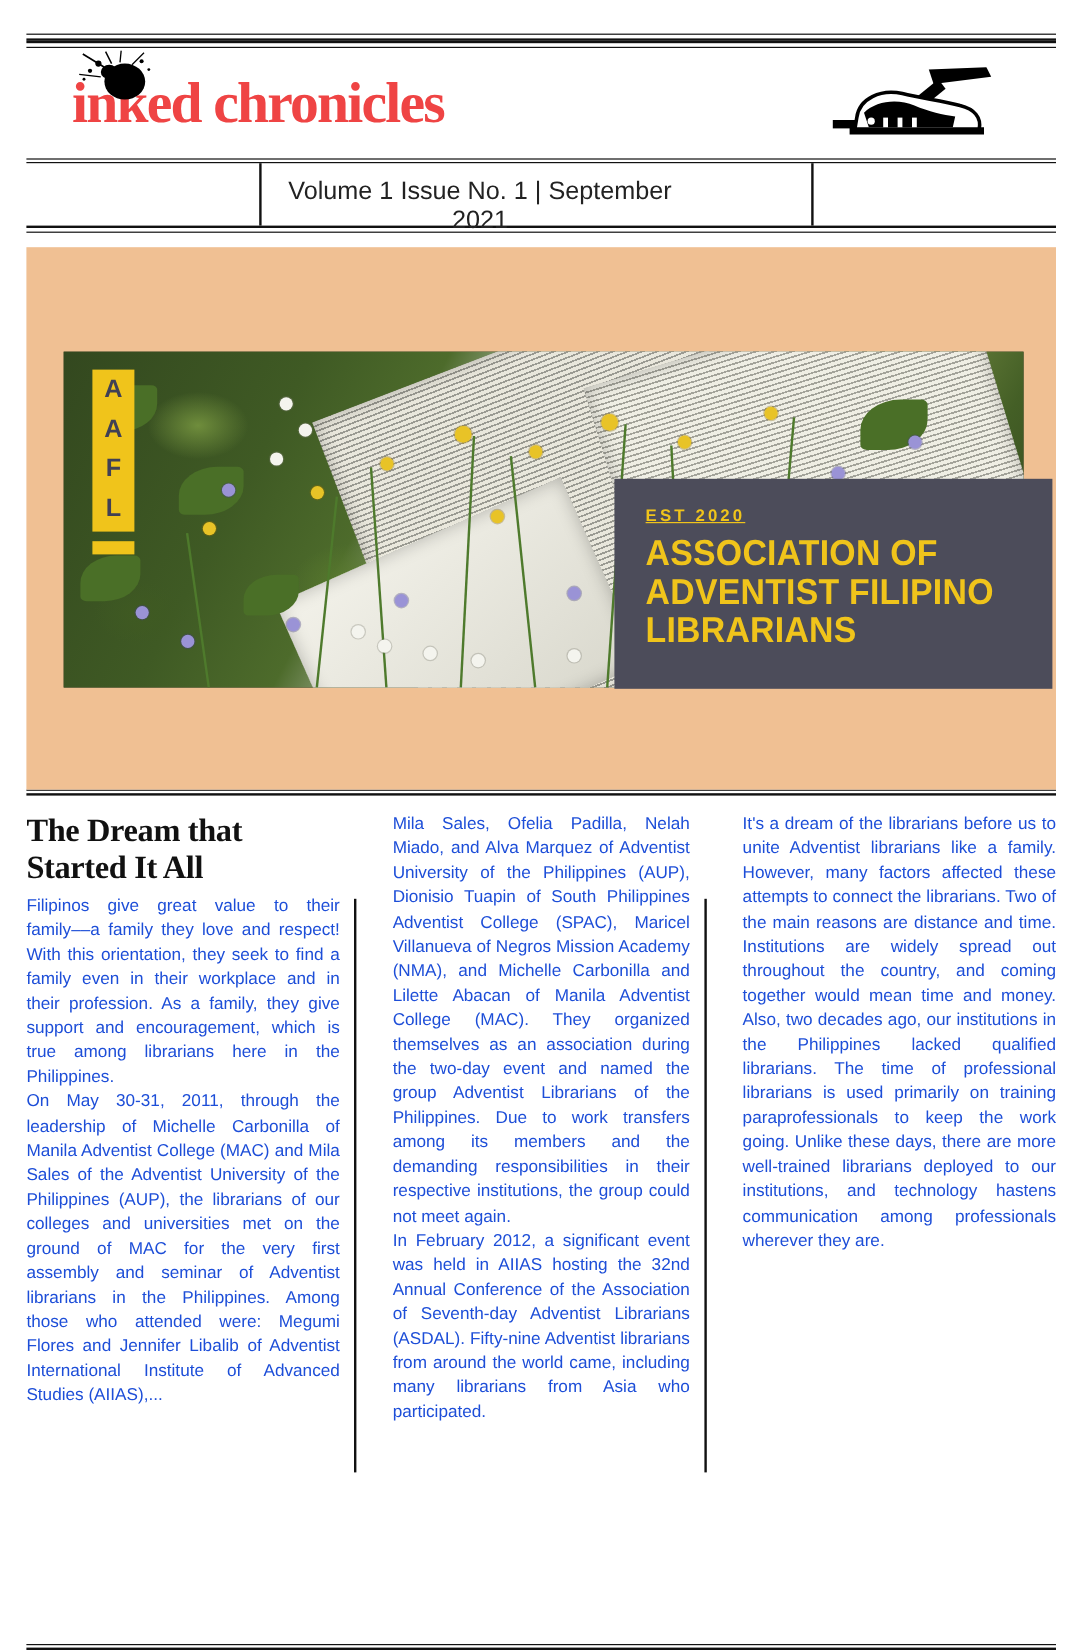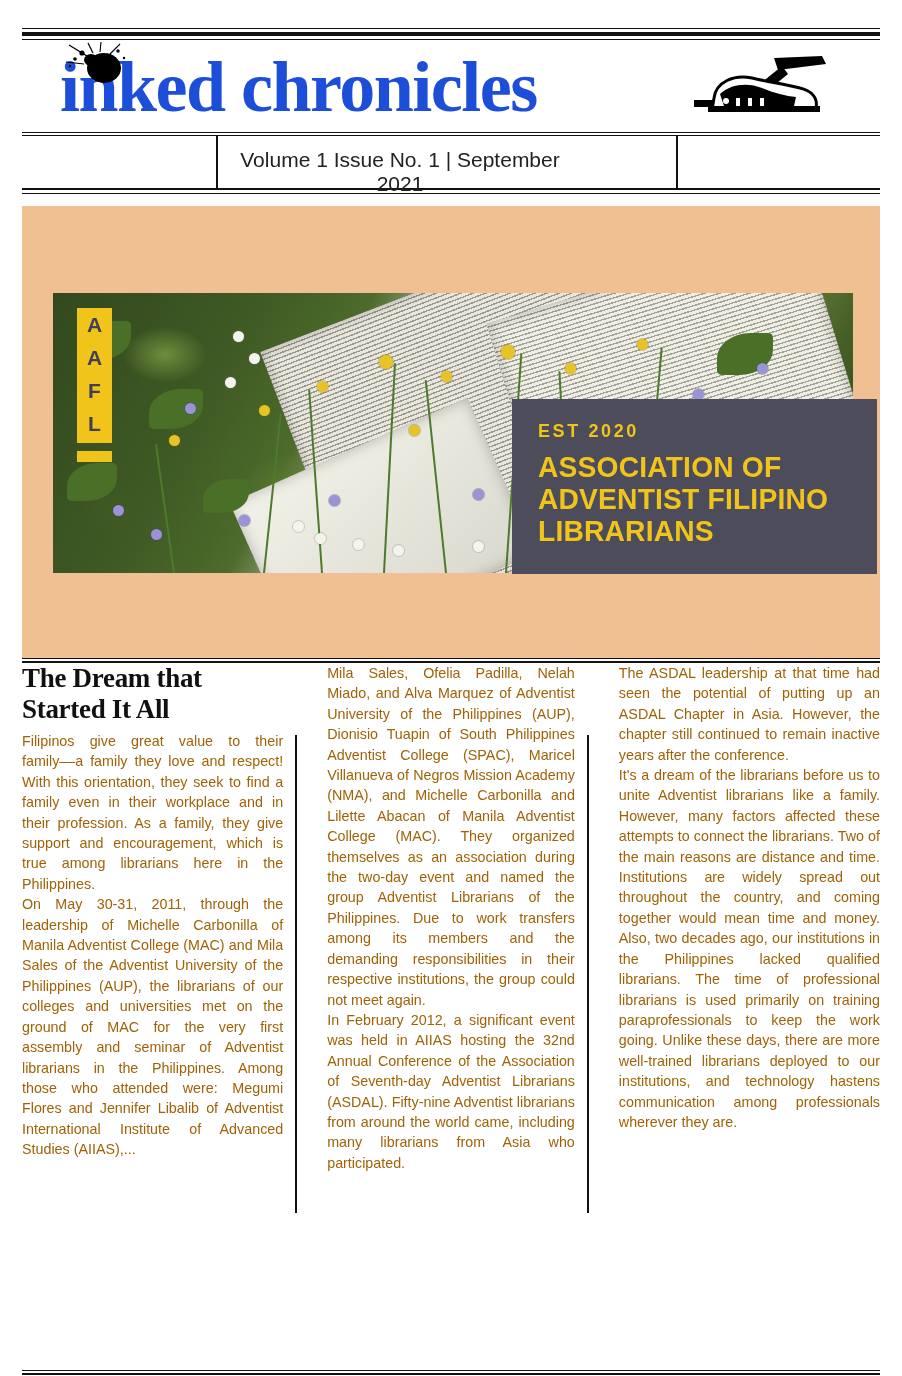--- a/index.html
+++ b/index.html
@@ -49,23 +49,23 @@
   .masthead {
     position: relative;
     height: 92px;
   }
   .mast-title {
     position: absolute;
     left: 38px;
     top: 2px;
     font-family: "Liberation Serif", serif;
     font-weight: bold;
-    font-size: 72px;
+    font-size: 48px;
     letter-spacing: -1.5px;
-    color: #1d4ed8;
+    color: #ef4444;
     line-height: 90px;
     white-space: nowrap;
     transform: scaleX(1.0);
   }
   .mast-underscore {
     position: absolute;
     left: 672px;
     top: 60px;
     width: 52px;
     height: 7px;
@@ -210,24 +210,25 @@
     top: 193px;
     width: 365px;
     height: 175px;
     background: #4c4c5a;
     padding: 22px 26px 0 26px;
     box-sizing: border-box;
     z-index: 6;
   }
   .est {
     color: #f0c41b;
-    font-size: 18px;
+    font-size: 14px;
     letter-spacing: 2.6px;
     font-weight: bold;
     margin-bottom: 9px;
+    text-decoration: underline;
   }
   .panel-title {
     color: #f0c41b;
     font-size: 30px;
     line-height: 32px;
     font-weight: bold;
     letter-spacing: .2px;
     transform: scaleX(.94);
     transform-origin: left center;
   }
@@ -240,20 +241,21 @@
   }
   .rule-caption-bottom {
     border-top: 1px solid #111;
     border-bottom: 2px solid #111;
     height: 2px;
   }
 
   
   .article {
     display: flex;
+    margin-top: 14px;
     gap: 16px;
   }
   .col {
     width: 284px;
     position: relative;
     box-sizing: border-box;
   }
   .col.c1 { padding-right: 14px; }
   .col.c2 { padding: 0 14px; }
   .col.c3 { padding-left: 14px; }
@@ -272,21 +274,21 @@
     font-size: 27px;
     line-height: 31px;
     color: #111;
     margin: 0 0 6px 0;
     letter-spacing: -.3px;
   }
   .body-p {
     font-size: 14.3px;
     line-height: 20.4px;
     text-align: justify;
-    color: #a16207;
+    color: #1d4ed8;
     margin: 0;
   }
 
   
   .footer {
     position: absolute;
     left: 22px;
     right: 22px;
     bottom: 14px;
   }
@@ -436,21 +438,20 @@
       <div class="vdiv d1"></div>
     </div>
 
     <div class="col c2">
       <p class="body-p">Mila Sales, Ofelia Padilla, Nelah Miado, and Alva Marquez of Adventist University of the Philippines (AUP), Dionisio Tuapin of South Philippines Adventist College (SPAC), Maricel Villanueva of Negros Mission Academy (NMA), and Michelle Carbonilla and Lilette Abacan of Manila Adventist College (MAC). They organized themselves as an association during the two-day event and named the group Adventist Librarians of the Philippines. Due to work transfers among its members and the demanding responsibilities in their respective institutions, the group could not meet again.</p>
       <p class="body-p">In February 2012, a significant event was held in AIIAS hosting the 32nd Annual Conference of the Association of Seventh-day Adventist Librarians (ASDAL). Fifty-nine Adventist librarians from around the world came, including many librarians from Asia who participated.</p>
       <div class="vdiv d2"></div>
     </div>
 
     <div class="col c3">
-      <p class="body-p">The ASDAL leadership at that time had seen the potential of putting up an ASDAL Chapter in Asia. However, the chapter still continued to remain inactive years after the conference.</p>
       <p class="body-p">It's a dream of the librarians before us to unite Adventist librarians like a family. However, many factors affected these attempts to connect the librarians. Two of the main reasons are distance and time. Institutions are widely spread out throughout the country, and coming together would mean time and money. Also, two decades ago, our institutions in the Philippines lacked qualified librarians. The time of professional librarians is used primarily on training paraprofessionals to keep the work going. Unlike these days, there are more well-trained librarians deployed to our institutions, and technology hastens communication among professionals wherever they are.</p>
     </div>
 
   </div>
 
   <div class="footer">
     <div class="rule-footer"></div>
     <div class="pagenum">1 OF 3</div>
   </div>
 

